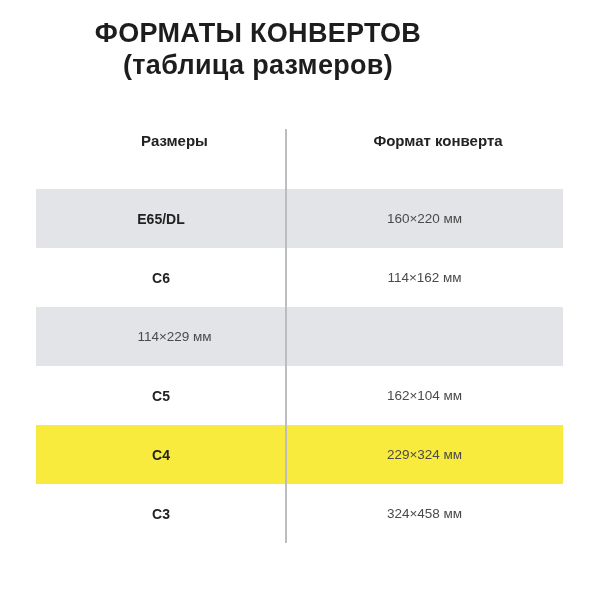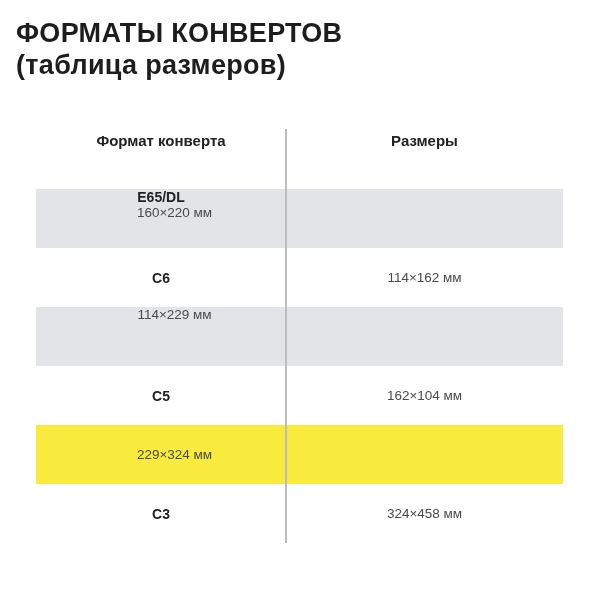--- a/index.html
+++ b/index.html
@@ -11,22 +11,23 @@
   .page {
     position: relative;
     width: 600px;
     height: 600px;
     background: var(--page-bg, #ffffff);
     overflow: hidden;
   }
   .title {
     position: absolute;
     top: 17px;
-    left: 16px;
+    left: 4px;
     width: 508px;
+    text-align: center;
     font-weight: bold;
     font-size: 27px;
     line-height: 32px;
     letter-spacing: 0.3px;
     color: var(--title-text, #1d1d1d);
   }
   .table {
     position: absolute;
     left: 36px;
     top: 120px;
@@ -48,21 +49,21 @@
   .hcell {
     font-weight: bold;
     font-size: 15px;
     color: var(--header-text, #222222);
   }
   .rows { margin-top: 29px; }
   .row {
     display: flex;
     height: 59px;
   }
-  .row.gray   { background: var(--row-gray, #e3e4e7); flex-direction: column; }
+  .row.gray   { background: var(--row-gray, #e3e4e7); }
   .row.yellow { background: var(--row-yellow, #f8eb3d); }
   .row.white  { background: var(--row-white, #ffffff); }
   .row .format {
     font-weight: bold;
     font-size: 14px;
     color: var(--format-text, #222222);
   }
   .row .size {
     font-size: 13.5px;
     color: var(--size-text, #4a4a4a);
@@ -81,41 +82,42 @@
 
 <div class="page">
 
   <div class="title">
     <div>ФОРМАТЫ КОНВЕРТОВ</div>
     <div>(таблица размеров)</div>
   </div>
 
   <div class="table">
     <div class="header-row">
+      <div class="cell size hcell">Размеры</div>
       <div class="cell format hcell">Формат конверта</div>
-      <div class="cell size hcell">Размеры</div>
     </div>
 
     <div class="rows">
         <div class="row gray">
           <div class="cell format">E65/DL</div>
           <div class="cell size">160×220 мм</div>
         </div>
         <div class="row white">
           <div class="cell format">C6</div>
           <div class="cell size">114×162 мм</div>
         </div>
         <div class="row gray">
           <div class="cell size">114×229 мм</div>
         </div>
         <div class="row white">
           <div class="cell format">C5</div>
           <div class="cell size">162×104 мм</div>
         </div>
         <div class="row yellow">
+          <div class="cell format">C4</div>
           <div class="cell size">229×324 мм</div>
         </div>
         <div class="row white">
           <div class="cell format">C3</div>
           <div class="cell size">324×458 мм</div>
         </div>
       </div>
 
     <div class="divider"></div>
   </div>

